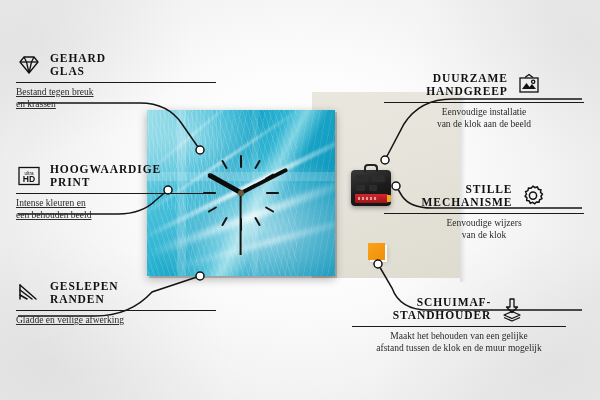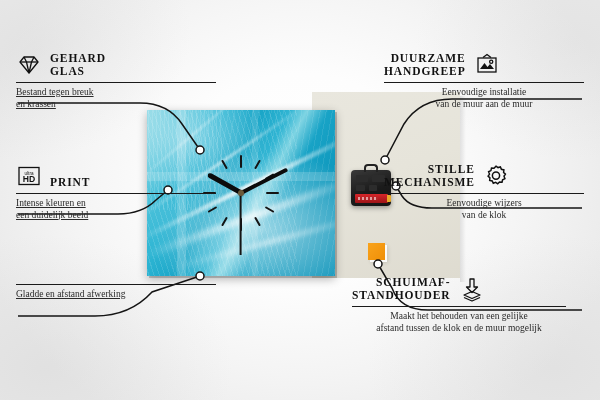--- a/index.html
+++ b/index.html
@@ -125,21 +125,21 @@
     box-shadow:2px 2px 0 rgba(255,255,255,.9), 3px 3px 4px rgba(0,0,0,.12);
   }
 
   
   .lines { position:absolute; left:0; top:0; width:600px; height:400px; pointer-events:none; }
 
   
   .feat { position:absolute; width:200px; }
   .feat .head { display:flex; align-items:center; gap:8px; }
   .feat.left  .head { justify-content:flex-start; }
-  .feat.right .head { justify-content:flex-start; }
+  .feat.right .head { justify-content:center;margin-top:20px; }
   .feat .title {
     font-family:"Liberation Serif", serif;
     font-weight:700; font-size:11.5px; line-height:13px;
     letter-spacing:.9px; color:#111; text-transform:uppercase;
   }
   .feat.left  .title { text-align:left; }
   .feat.right .title { text-align:right; }
   .feat .rule { height:1px; background:#1a1a1a; margin:4px 0 4px; }
   .feat .desc {
     font-family:"Liberation Serif", serif;
@@ -280,35 +280,51 @@
   <div class="feat left" style="left:16px; top:163px;">
     <div class="head">
       <span class="ico">
         <svg viewBox="0 0 26 26">
           <rect x="3" y="4.5" width="20" height="17" fill="none" stroke="#111" stroke-width="1.3"></rect>
           <text x="13" y="12" font-family="Liberation Sans, sans-serif" font-size="4.6" text-anchor="middle" fill="#111">ultra</text>
           <text x="13" y="19.4" font-family="Liberation Sans, sans-serif" font-size="8.6" font-weight="bold" text-anchor="middle" fill="#111">HD</text>
         </svg>
       </span>
       <span class="title">
-        <br>
+        <span>HOOGWAARDIGE</span><br>
         <span>PRINT</span>
       </span>
     </div>
     <div class="rule"></div>
     <div class="desc">
       <span>Intense kleuren en</span><br>
-      <span>een duidelijk beeld</span>
+      <span>een behouden beeld</span>
     </div>
   </div>
 
   <div class="feat left" style="left:16px; top:280px;">
-    <div class="rule"></div>
-    <div class="desc">
-      <span>Gladde en afstand afwerking</span>
+    <div class="head">
+      <span class="ico">
+        <svg viewBox="0 0 26 26">
+            <g stroke="#111" stroke-width="1.5" stroke-linecap="round">
+          <path d="M4 5 L20 19"></path>
+              <path d="M4 10 L16 19"></path>
+              <path d="M4 15 L11 19"></path>
+          <path d="M4 5 L4 19"></path>
+        </g>
+          </svg>
+      </span>
+      <span class="title">
+        <span>GESLEPEN</span><br>
+        <span>RANDEN</span>
+      </span>
+    </div>
+    <div class="rule"></div>
+    <div class="desc">
+      <span>Gladde en veilige afwerking</span>
     </div>
   </div>
 
   <div class="feat right" style="left:384px; top:52px;">
     <div class="head">
       <span class="title">
         <span>DUURZAME</span><br>
         <span>HANDGREEP</span>
       </span>
       <span class="ico">
@@ -318,21 +334,21 @@
           <rect x="4" y="6" width="18" height="14"></rect>
           <path d="M6 17 L10.5 11 L13.5 15 L16 12 L20 17 Z" fill="#111" stroke="none"></path>
           <circle cx="17.2" cy="9.8" r="1.6"></circle>
         </g>
           </svg>
       </span>
     </div>
     <div class="rule"></div>
     <div class="desc">
       <span>Eenvoudige installatie</span><br>
-      <span>van de muur aan de muur</span>
+      <span>van de klok aan de beeld</span>
     </div>
   </div>
 
   <div class="feat right" style="left:384px; top:163px;">
     <div class="head">
       <span class="title">
         <span>STILLE</span><br>
         <span>MECHANISME</span>
       </span>
       <span class="ico">

